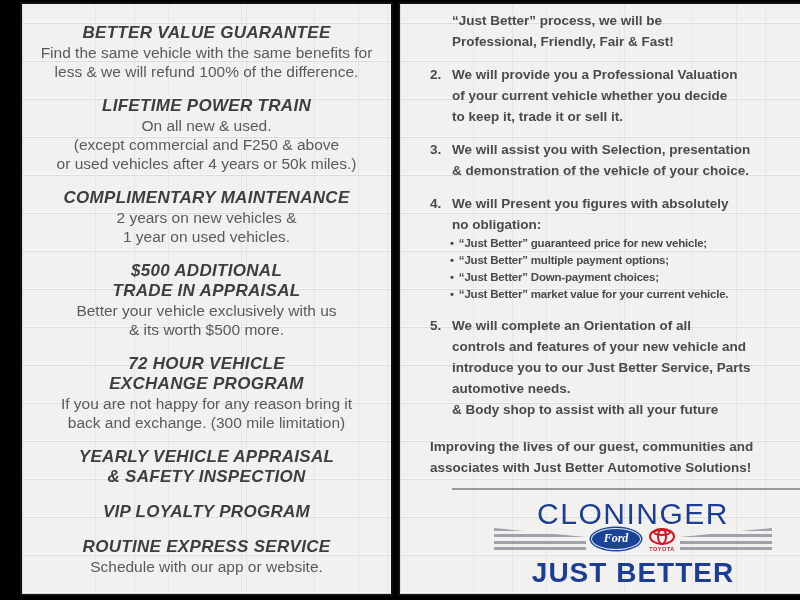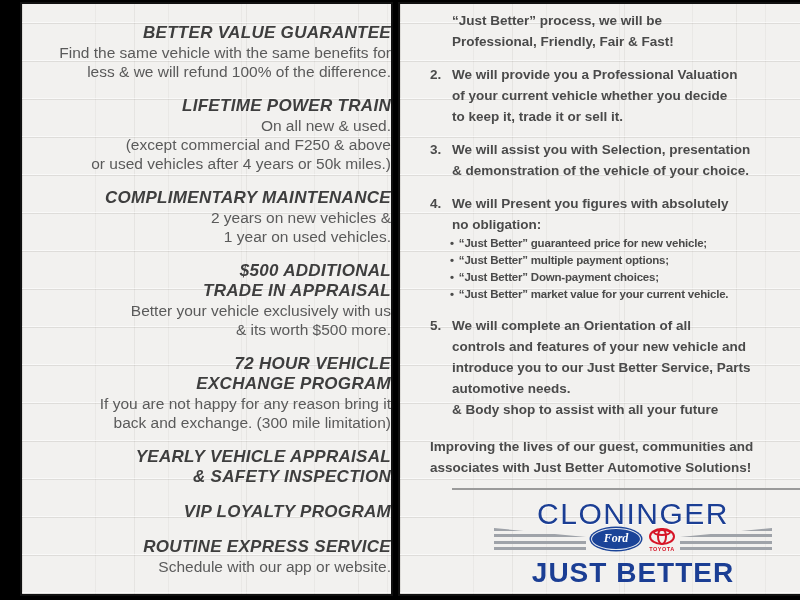--- a/index.html
+++ b/index.html
@@ -5,21 +5,21 @@
   html,body{margin:0;padding:0;background:#000;}
   .stage{position:relative;width:800px;height:600px;background:#000;overflow:hidden;
          font-family:"Liberation Sans",sans-serif;}
   .panel{position:absolute;top:4px;height:590px;overflow:hidden;
          background-color:#f2f1ef;
          background-image:
            repeating-linear-gradient(0deg, rgba(120,114,106,.16) 0 1px, rgba(255,255,255,.55) 1px 2px, rgba(0,0,0,0) 2px 38px),
            repeating-linear-gradient(90deg, rgba(120,114,106,.10) 0 1px, rgba(0,0,0,0) 1px 112px),
            repeating-linear-gradient(90deg, rgba(120,114,106,.07) 0 1px, rgba(0,0,0,0) 1px 73px);
          box-shadow:0 0 0 2px #101010;}
-  .panel-left{left:22px;width:369px;text-align:right;padding-top:19px;box-sizing:border-box;}
+  .panel-left{left:22px;width:369px;text-align:center;padding-top:19px;box-sizing:border-box;}
   .panel-right{left:400px;width:448px;box-sizing:border-box;padding:6px 12px 0 30px;color:#4a4a4a;}
 
   
   .sec{margin-bottom:15px;}
   .h{font-size:17px;line-height:20px;font-weight:bold;font-style:italic;color:#3e3e3e;letter-spacing:.3px;white-space:nowrap;}
   .b{font-size:15.5px;line-height:19px;color:#5a5a5a;white-space:nowrap;}
 
   
   .item{display:flex;margin-bottom:12px;font-size:13.5px;line-height:21px;font-weight:bold;}
   .num{flex:0 0 22px;}

